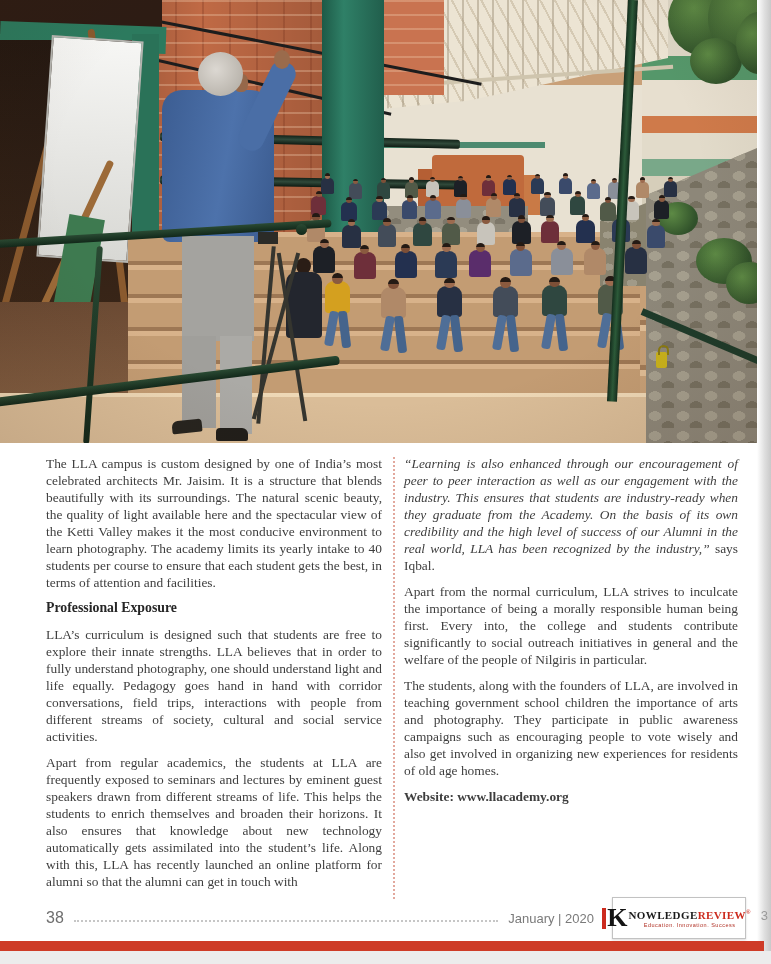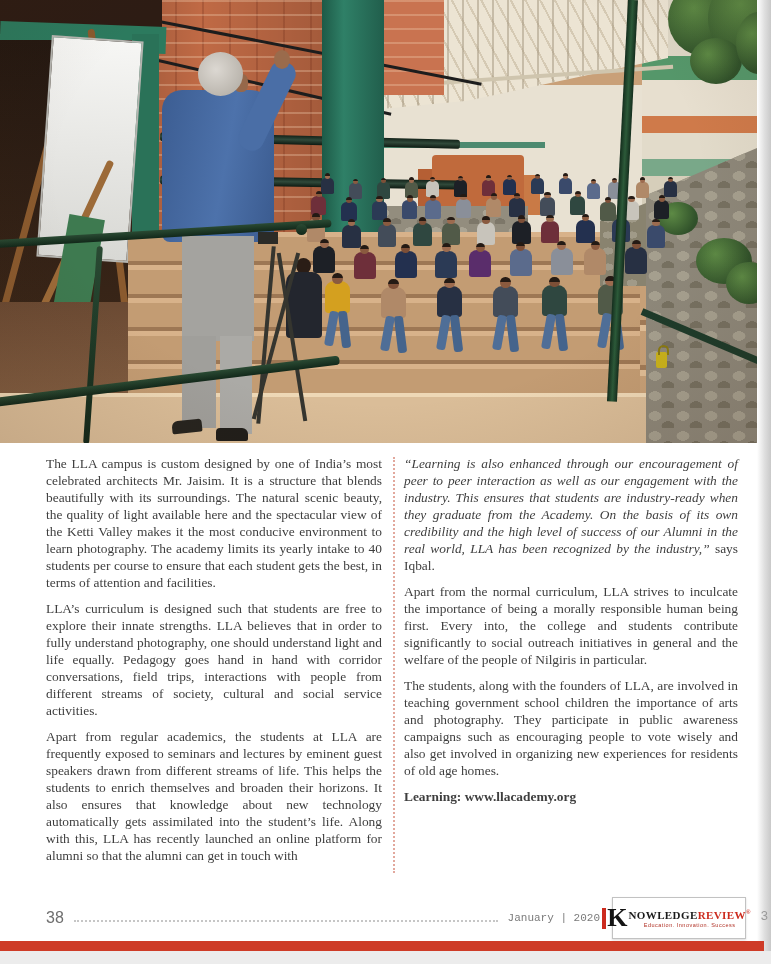--- a/index.html
+++ b/index.html
@@ -139,21 +139,21 @@
   h3.subhead{margin:7px 0 10px 0;font-size:13.8px;color:#262626;font-family:"Liberation Serif",serif;}
   .website{font-weight:bold;color:#2b2b2b;margin-top:4px;}
   .endmark{display:inline-block;width:13px;height:9px;margin-left:4px;vertical-align:baseline;
     background:linear-gradient(90deg,#8a2015 0 4px,#e06450 4px);border-radius:1px;}
 
   
   .footer{position:absolute;left:46px;top:897px;width:700px;height:42px;display:flex;align-items:center;z-index:20;
     font-family:"Liberation Sans",sans-serif;}
   .pg{font-size:16px;color:#6e6e6e;margin-right:8px;}
   .leader{flex:1;border-bottom:2px dotted #c6c6c6;margin:6px 10px 0 2px;}
-  .issue{font-size:11px;color:#7a7a7a;margin-right:12px;white-space:nowrap;font-family:Liberation Mono, monospace;}
+  .issue{font-size:13px;color:#7a7a7a;margin-right:18px;white-space:nowrap;}
   .logo{width:132px;height:40px;background:#ffffff;border:1px solid #c2c2c2;box-shadow:0 1px 2px rgba(0,0,0,.15);
     display:flex;align-items:center;justify-content:center;}
   .logo-k{position:relative;font:700 26px/26px "Liberation Serif",serif;color:#141414;margin-right:1px;}
   .logo-k::before{content:"";position:absolute;left:-5px;top:3px;width:4px;height:21px;background:#cc2b1e;}
   .logo-text{display:flex;flex-direction:column;align-items:center;}
   .logo-line1{font:700 11px "Liberation Serif",serif;letter-spacing:.4px;white-space:nowrap;}
   .nk{color:#1a1a1a;} .rv{color:#cc2b1e;}
   .tm{font-size:6px;color:#cc2b1e;vertical-align:super;}
   .tagline{font-size:5.5px;color:#b03024;letter-spacing:.5px;margin-top:1px;white-space:nowrap;}
 </style>
@@ -463,29 +463,30 @@
     <div class="rail ra"></div>
     <div class="rail rball"></div>
     <div class="rail rp"></div>
     <div class="rail rb"></div>
     <div class="vignette"></div>
   </div>
 
   <div class="cols">
     <div class="col-l">
       <p>The LLA campus is custom designed by one of India’s most celebrated architects Mr. Jaisim. It is a structure that blends beautifully with its surroundings. The natural scenic beauty, the quality of light available here and the spectacular view of the Ketti Valley makes it the most conducive environment to learn photography. The academy limits its yearly intake to 40 students per course to ensure that each student gets the best, in terms of attention and facilities.</p>
+      <h3 class="subhead">Professional Exposure</h3>
       <p>LLA’s curriculum is designed such that students are free to explore their innate strengths. LLA believes that in order to fully understand photography, one should understand light and life equally. Pedagogy goes hand in hand with corridor conversations, field trips, interactions with people from different streams of society, cultural and social service activities.</p>
       <p>Apart from regular academics, the students at LLA are frequently exposed to seminars and lectures by eminent guest speakers drawn from different streams of life. This helps the students to enrich themselves and broaden their horizons. It also ensures that knowledge about new technology automatically gets assimilated into the student’s life. Along with this, LLA has recently launched an online platform for alumni so that the alumni can get in touch with</p>
     </div>
     <div class="col-divider"></div>
     <div class="col-r">
       <p><span class="quote">“Learning is also enhanced through our encouragement of peer to peer interaction as well as our engagement with the industry. This ensures that students are industry-ready when they graduate from the Academy. On the basis of its own credibility and the high level of success of our Alumni in the real world, LLA has been recognized by the industry,”</span><span class="roman"> says Iqbal.</span></p>
       <p>Apart from the normal curriculum, LLA strives to inculcate the importance of being a morally responsible human being first. Every into, the college and students contribute significantly to social outreach initiatives in general and the welfare of the people of Nilgiris in particular.</p>
       <p>The students, along with the founders of LLA, are involved in teaching government school children the importance of arts and photography. They participate in public awareness campaigns such as encouraging people to vote wisely and also get involved in organizing new experiences for residents of old age homes.</p>
-      <p class="website">Learning: www.llacademy.org</p>
+      <p class="website">Website: www.llacademy.org</p>
     </div>
   </div>
 
   <div class="footer">
     <span class="pg">38</span>
     <span class="leader"></span>
     <span class="issue">January | 2020</span>
     <div class="logo">
       <span class="logo-k">K</span>
       <div class="logo-text">

